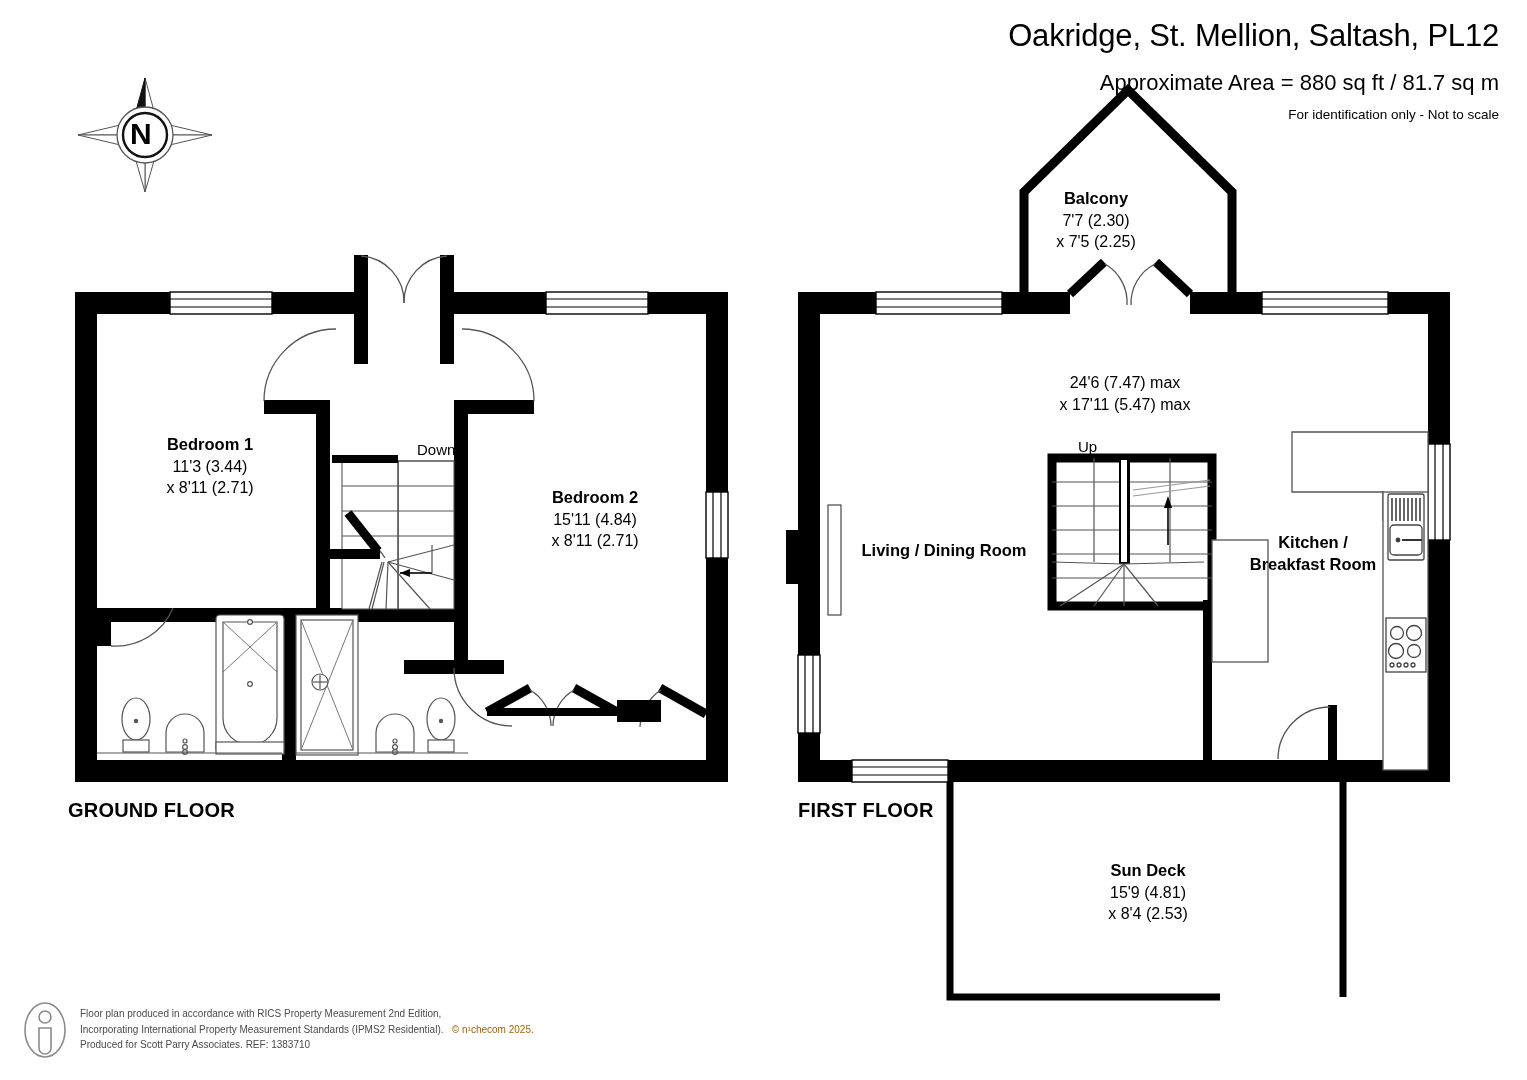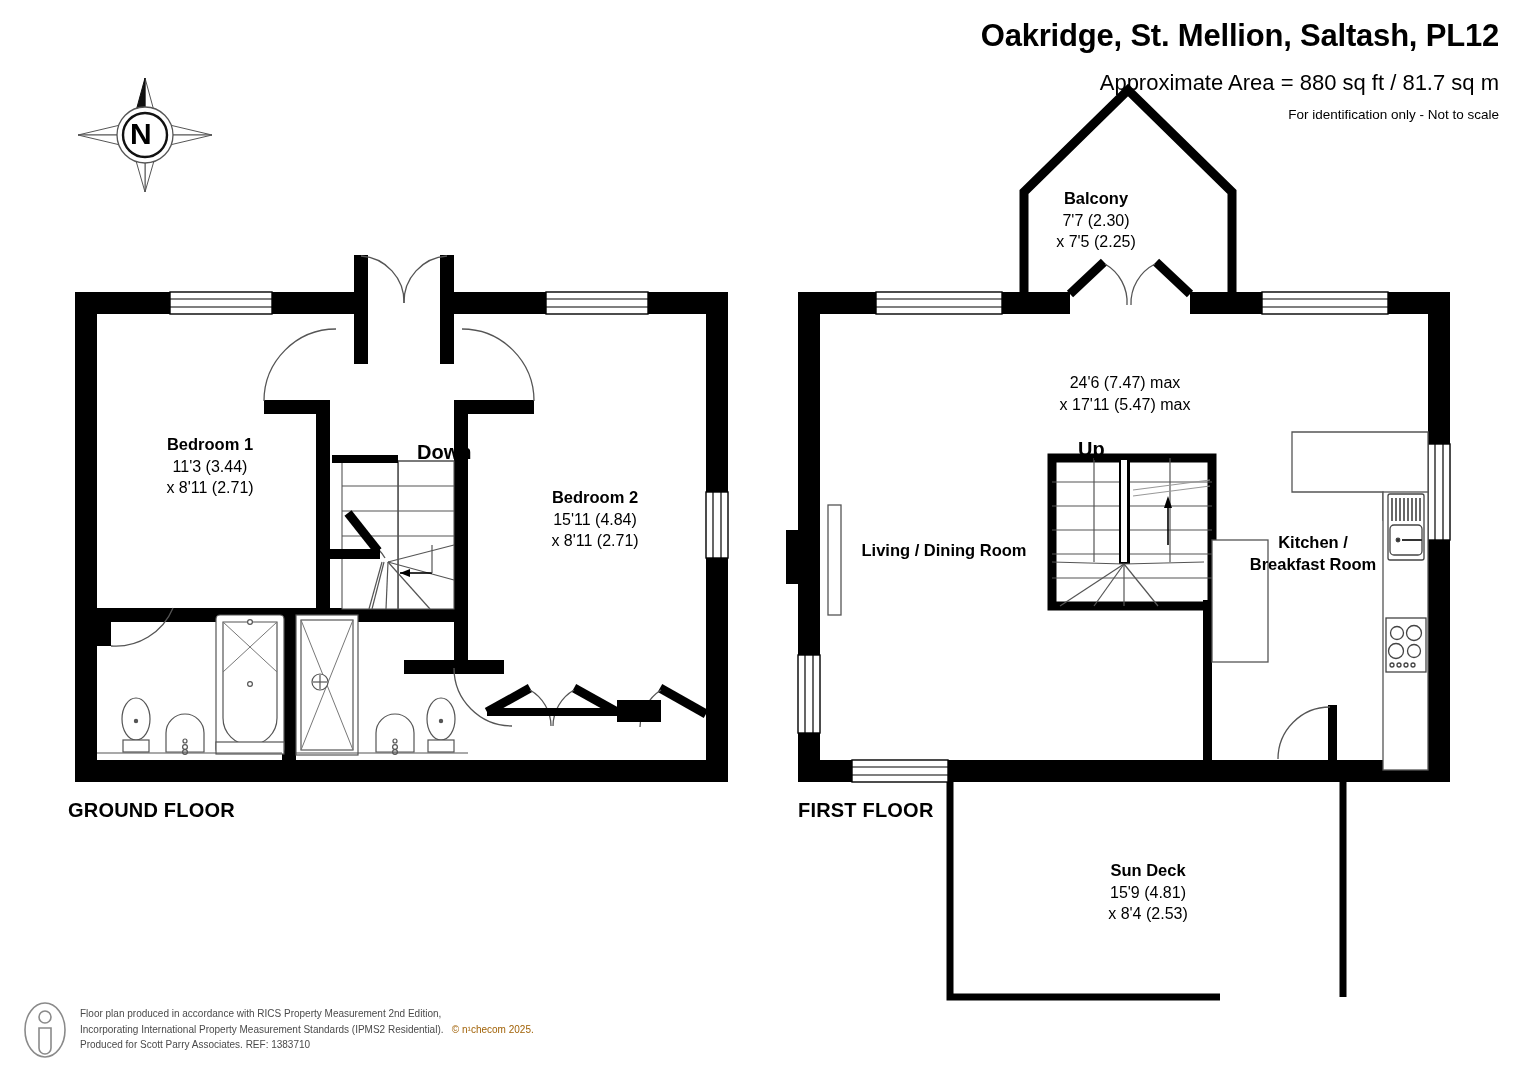--- a/index.html
+++ b/index.html
@@ -24,21 +24,21 @@
     left: 0;
     top: 0;
     width: 1527px;
     height: 1080px;
   }
   .hdr-title {
     position: absolute;
     right: 28px;
     top: 18px;
     font-size: 31px;
-    font-weight: bold;
+    font-weight: normal;
     letter-spacing: -0.2px;
     white-space: nowrap;
     text-align: right;
   }
   .hdr-area {
     position: absolute;
     right: 28px;
     top: 70px;
     font-size: 22px;
     font-weight: normal;
@@ -82,22 +82,22 @@
   }
   .plain-dim {
     position: absolute;
     text-align: center;
     white-space: nowrap;
     font-size: 16px;
     line-height: 1.35;
   }
   .stair-label {
     position: absolute;
-    font-size: 20px;
-    font-weight: bold;
+    font-size: 15px;
+    font-weight: normal;
     white-space: nowrap;
   }
   .compass-letter {
     position: absolute;
     font-size: 30px;
     font-weight: bold;
     left: 130px;
     top: 117px;
   }
   .footer {

